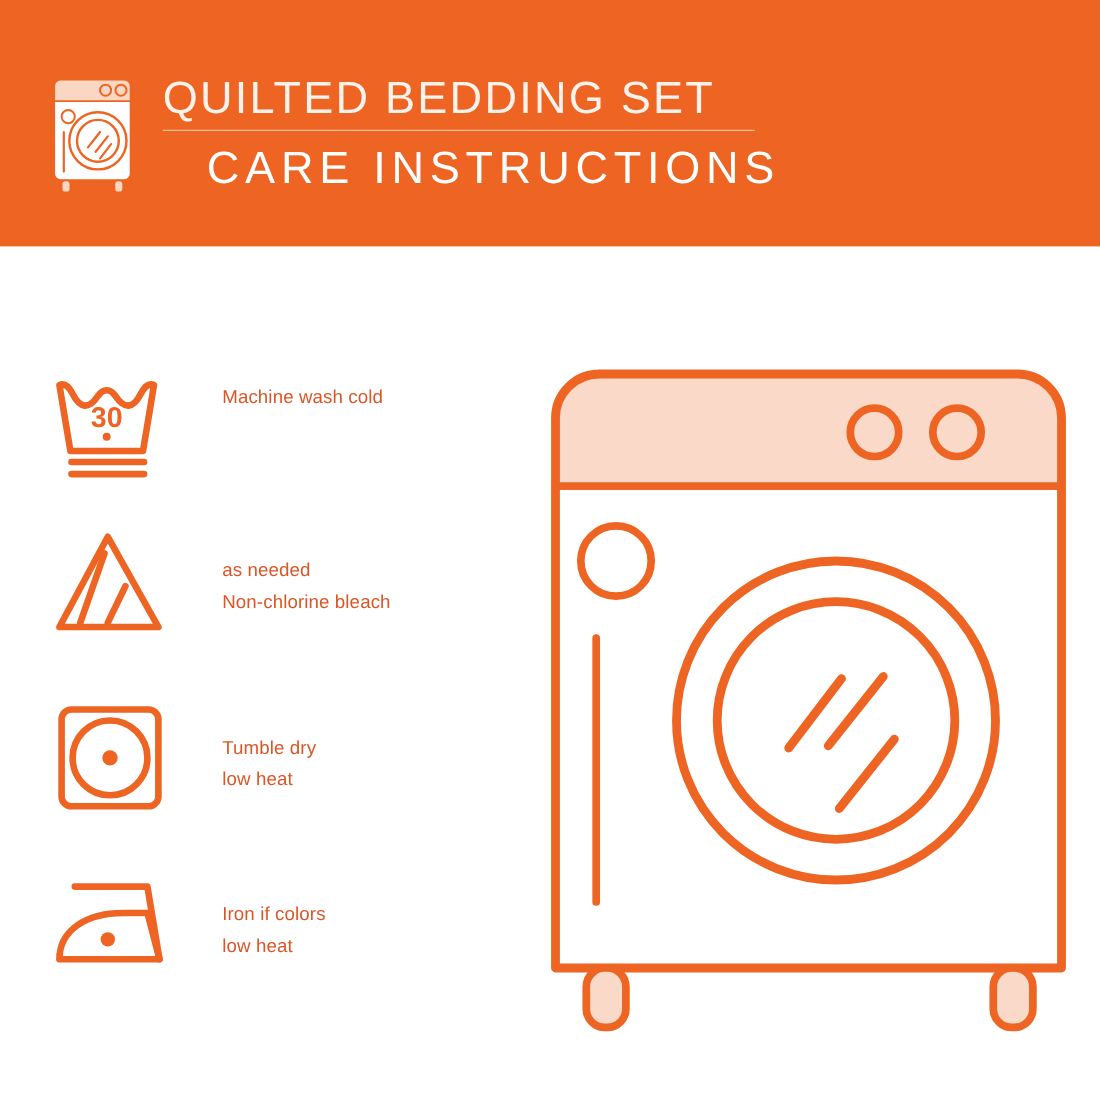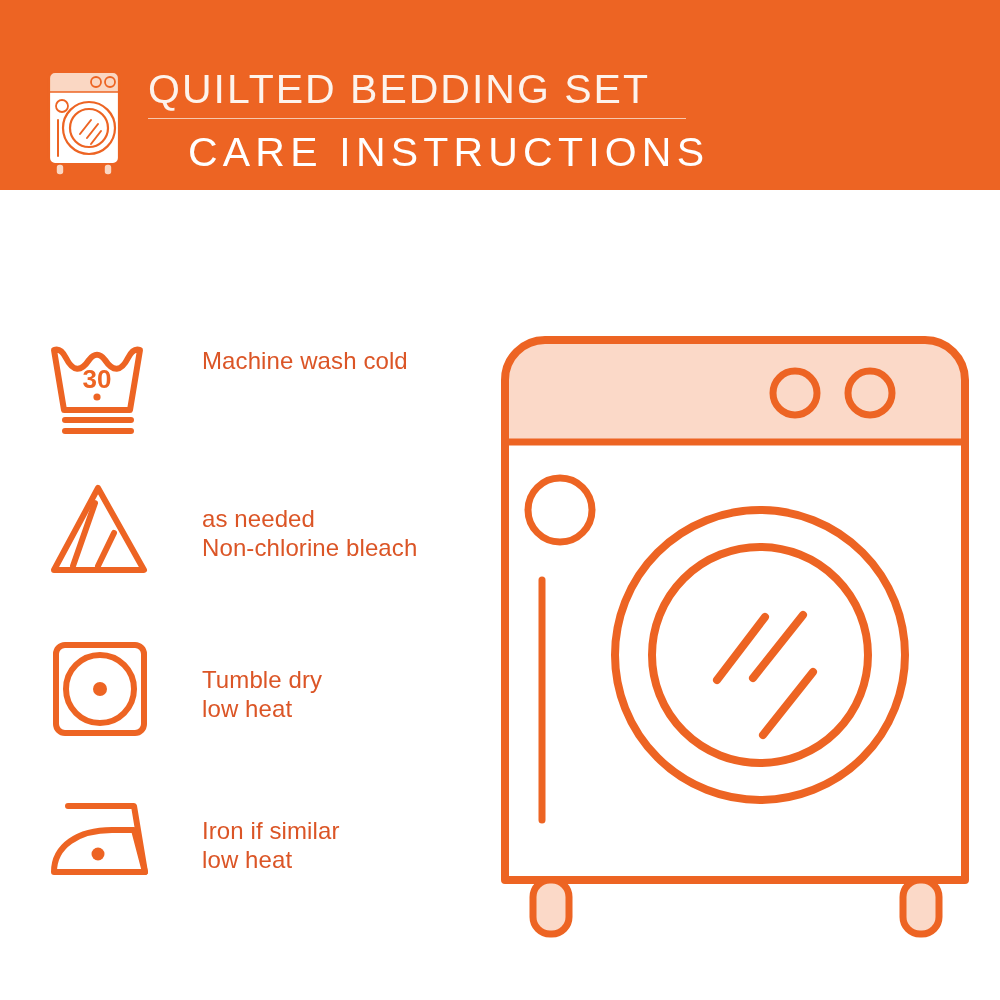--- a/index.html
+++ b/index.html
@@ -18,21 +18,21 @@
     background: #ffffff;
     overflow: hidden;
   }
 
   
   #header {
     position: absolute;
     left: 0;
     top: 0;
     width: 1000px;
-    height: 190px;
+    height: 224px;
     background: #ED6423;
   }
   #header-logo {
     position: absolute;
     left: 44px;
     top: 68px;
     width: 92px;
     height: 108px;
   }
   #header-text {
@@ -84,21 +84,21 @@
     position: absolute;
     left: 46px;
     top: 0;
     width: 130px;
     height: 110px;
   }
   .care-text {
     position: absolute;
     left: 202px;
     color: #DB5526;
-    font-size: 24px;
+    font-size: 17px;
     line-height: 29px;
     font-weight: 500;
     letter-spacing: 0.1px;
   }
   .care-text div { white-space: nowrap; }
 
   
   #row-wash   { top: 100px; }
   #row-bleach { top: 240px; }
   #row-dry    { top: 395px; }
@@ -215,21 +215,21 @@
       <div class="care-symbol">
         <svg viewBox="0 0 130 110" width="130" height="110" fill="none">
 
           <path d="M22 18 H 88 L 99 84" stroke="#ED6423" stroke-width="6" stroke-linecap="round" stroke-linejoin="round" fill="none"></path>
 
           <path d="M8 84 C 8 58 32 42 66 42 L 88 42 L 99 84 Z" stroke="#ED6423" stroke-width="6" stroke-linejoin="round" fill="none"></path>
           <circle cx="52" cy="66" r="6.5" fill="#ED6423"></circle>
         </svg>
       </div>
       <div class="care-text" id="text-iron">
-        <div>Iron if similar</div>
+        <div>Iron if colors</div>
         <div>low heat</div>
       </div>
     </div>
 
   </div>
 
   <div id="machine">
     <svg viewBox="0 0 480 610" width="480" height="610" fill="none">
 
       <path d="M10 50 a40 40 0 0 1 40 -40 h380 a40 40 0 0 1 40 40 v500 h-460 z" fill="#FFFFFF"></path>

